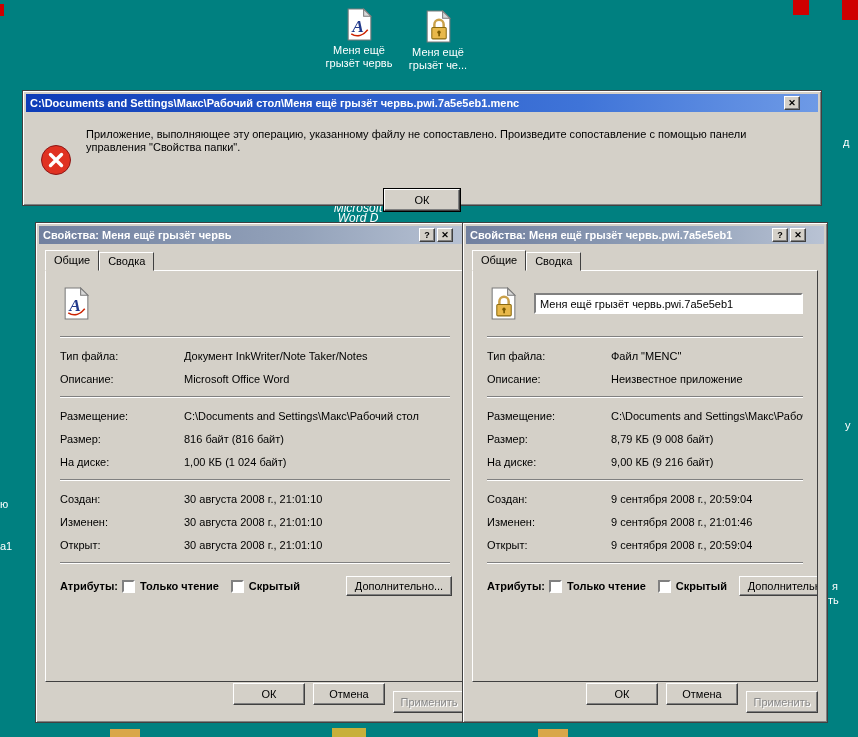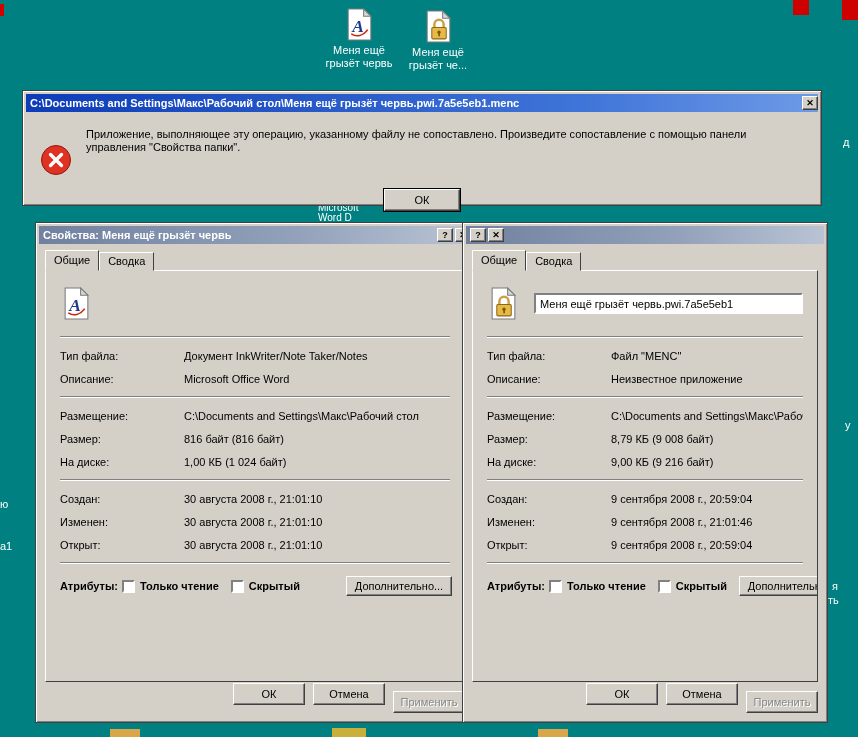--- a/index.html
+++ b/index.html
@@ -3,21 +3,21 @@
 <meta charset="utf-8">
 <style>
   *{box-sizing:border-box;margin:0;padding:0;}
   html,body{width:858px;height:737px;overflow:hidden;}
   body{font-family:"Liberation Sans",sans-serif;font-size:11px;}
   #screen{position:relative;width:858px;height:737px;background:#008080;overflow:hidden;}
 
   
   .window{position:absolute;background:#D4D0C8;border:1px solid #404040;
           box-shadow:inset 1px 1px 0 #ffffff, inset -1px -1px 0 #808080;padding:3px;}
-  .titlebar{height:18px;display:flex;align-items:center;padding:0 0 0 4px;
+  .titlebar{height:18px;display:flex;align-items:center;padding:0 18px 0 4px;
             color:#fff;font-weight:bold;overflow:hidden;white-space:nowrap;}
   .titlebar.active{background:linear-gradient(90deg,#0d3cb8 0%,#3f74d8 70%,#6e9ae6 100%);}
   .titlebar.inactive{background:linear-gradient(90deg,#71809f 0%,#93a2ba 60%,#b9c3d4 100%);}
   .title{flex:1;overflow:hidden;}
   .tb-btns{display:flex;gap:2px;flex-shrink:0;}
   .tbtn{width:16px;height:14px;background:#D4D0C8;border:1px solid;
         border-color:#fff #404040 #404040 #fff;box-shadow:inset -1px -1px 0 #808080;
         font:bold 9px/12px "Liberation Sans",sans-serif;text-align:center;color:#000;padding:0;}
 
   
@@ -91,21 +91,21 @@
       <rect x="9.5" y="17" width="14" height="11" rx="1" fill="#e8b84a" stroke="#8a6a10"></rect>
       <circle cx="16.5" cy="21.5" r="1.6" fill="#7a5a00"></circle>
       <rect x="15.8" y="22" width="1.6" height="3.5" fill="#7a5a00"></rect>
     </svg>
     <div class="desk-label">
       <div>Меня ещё</div>
       <div>грызёт че...</div>
     </div>
   </div>
 
-  <div class="frag" style="left:318px;top:203px;width:80px;text-align:left;font-size:10px;line-height:10px;">
+  <div class="frag" style="left:318px;top:203px;width:80px;text-align:center;font-size:12px;line-height:10px;font-style:italic;">
     <div>Microsoft</div>
     <div>Word D</div>
   </div>
 
   <div class="redmark" style="left:0;top:4px;width:4px;height:12px;"></div>
   <div class="redmark" style="left:793px;top:0;width:16px;height:15px;"></div>
   <div class="redmark" style="left:842px;top:0;width:16px;height:20px;"></div>
   <div class="stub" style="left:110px;top:729px;width:30px;height:8px;background:#d9a74a;"></div>
   <div class="stub" style="left:332px;top:728px;width:34px;height:9px;background:#c8b03a;"></div>
   <div class="stub" style="left:538px;top:729px;width:30px;height:8px;background:#d9a74a;"></div>
@@ -205,20 +205,21 @@
     </div>
     <div class="btnrow">
       <button class="btn">ОК</button>
       <button class="btn">Отмена</button>
       <button class="btn disabled">Применить</button>
     </div>
   </div>
 
   <div class="window" style="left:462px;top:222px;width:366px;height:501px;">
     <div class="titlebar inactive">
+      <span class="title">Свойства: Меня ещё грызёт червь.pwi.7a5e5eb1</span>
       <span class="tb-btns">
         <button class="tbtn">?</button>
         <button class="tbtn">✕</button>
       </span>
     </div>
     <div class="tabstrip">
       <div class="tab">Общие</div>
       <div class="tab inactive">Сводка</div>
     </div>
     <div class="tabpage">

